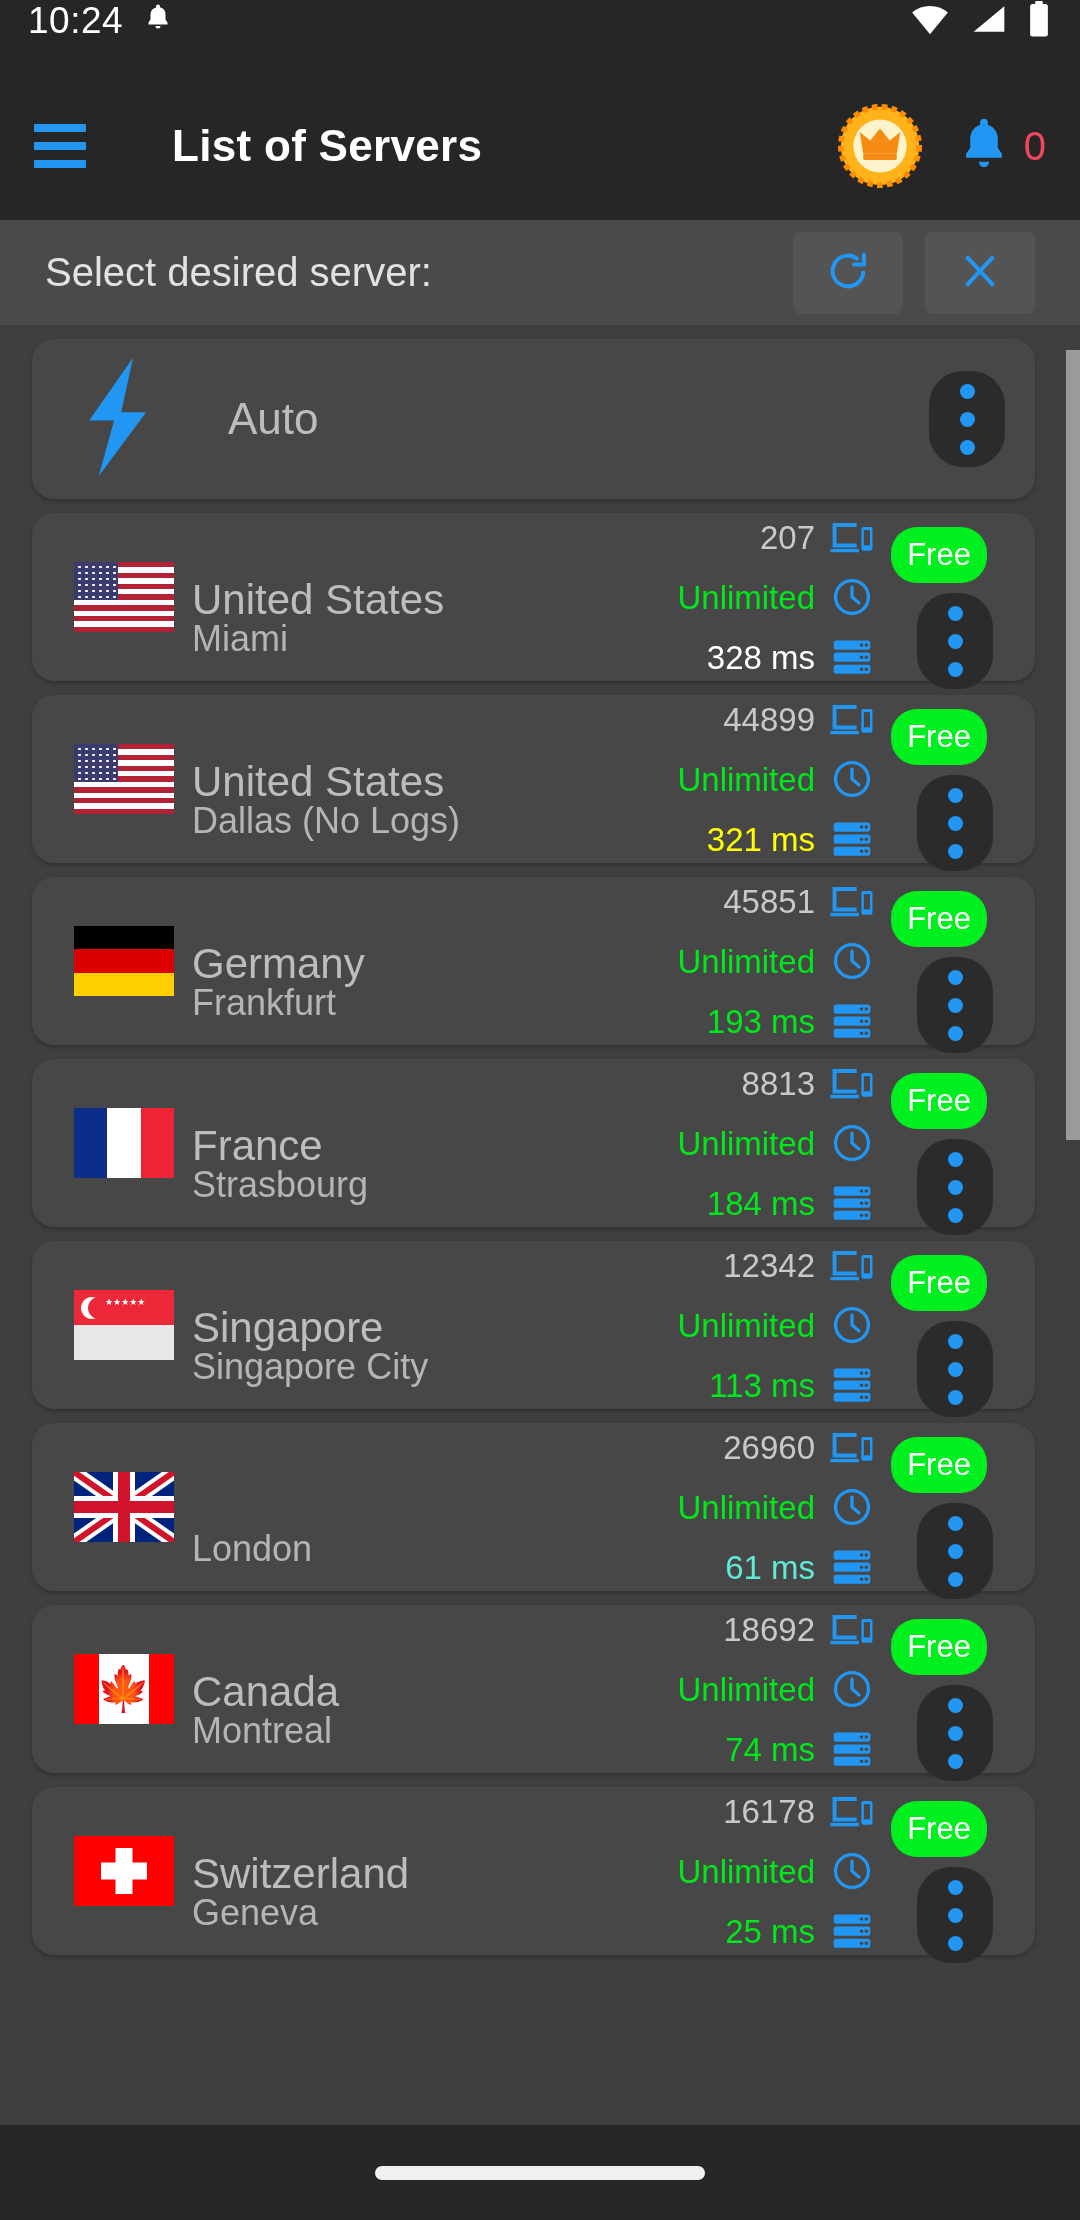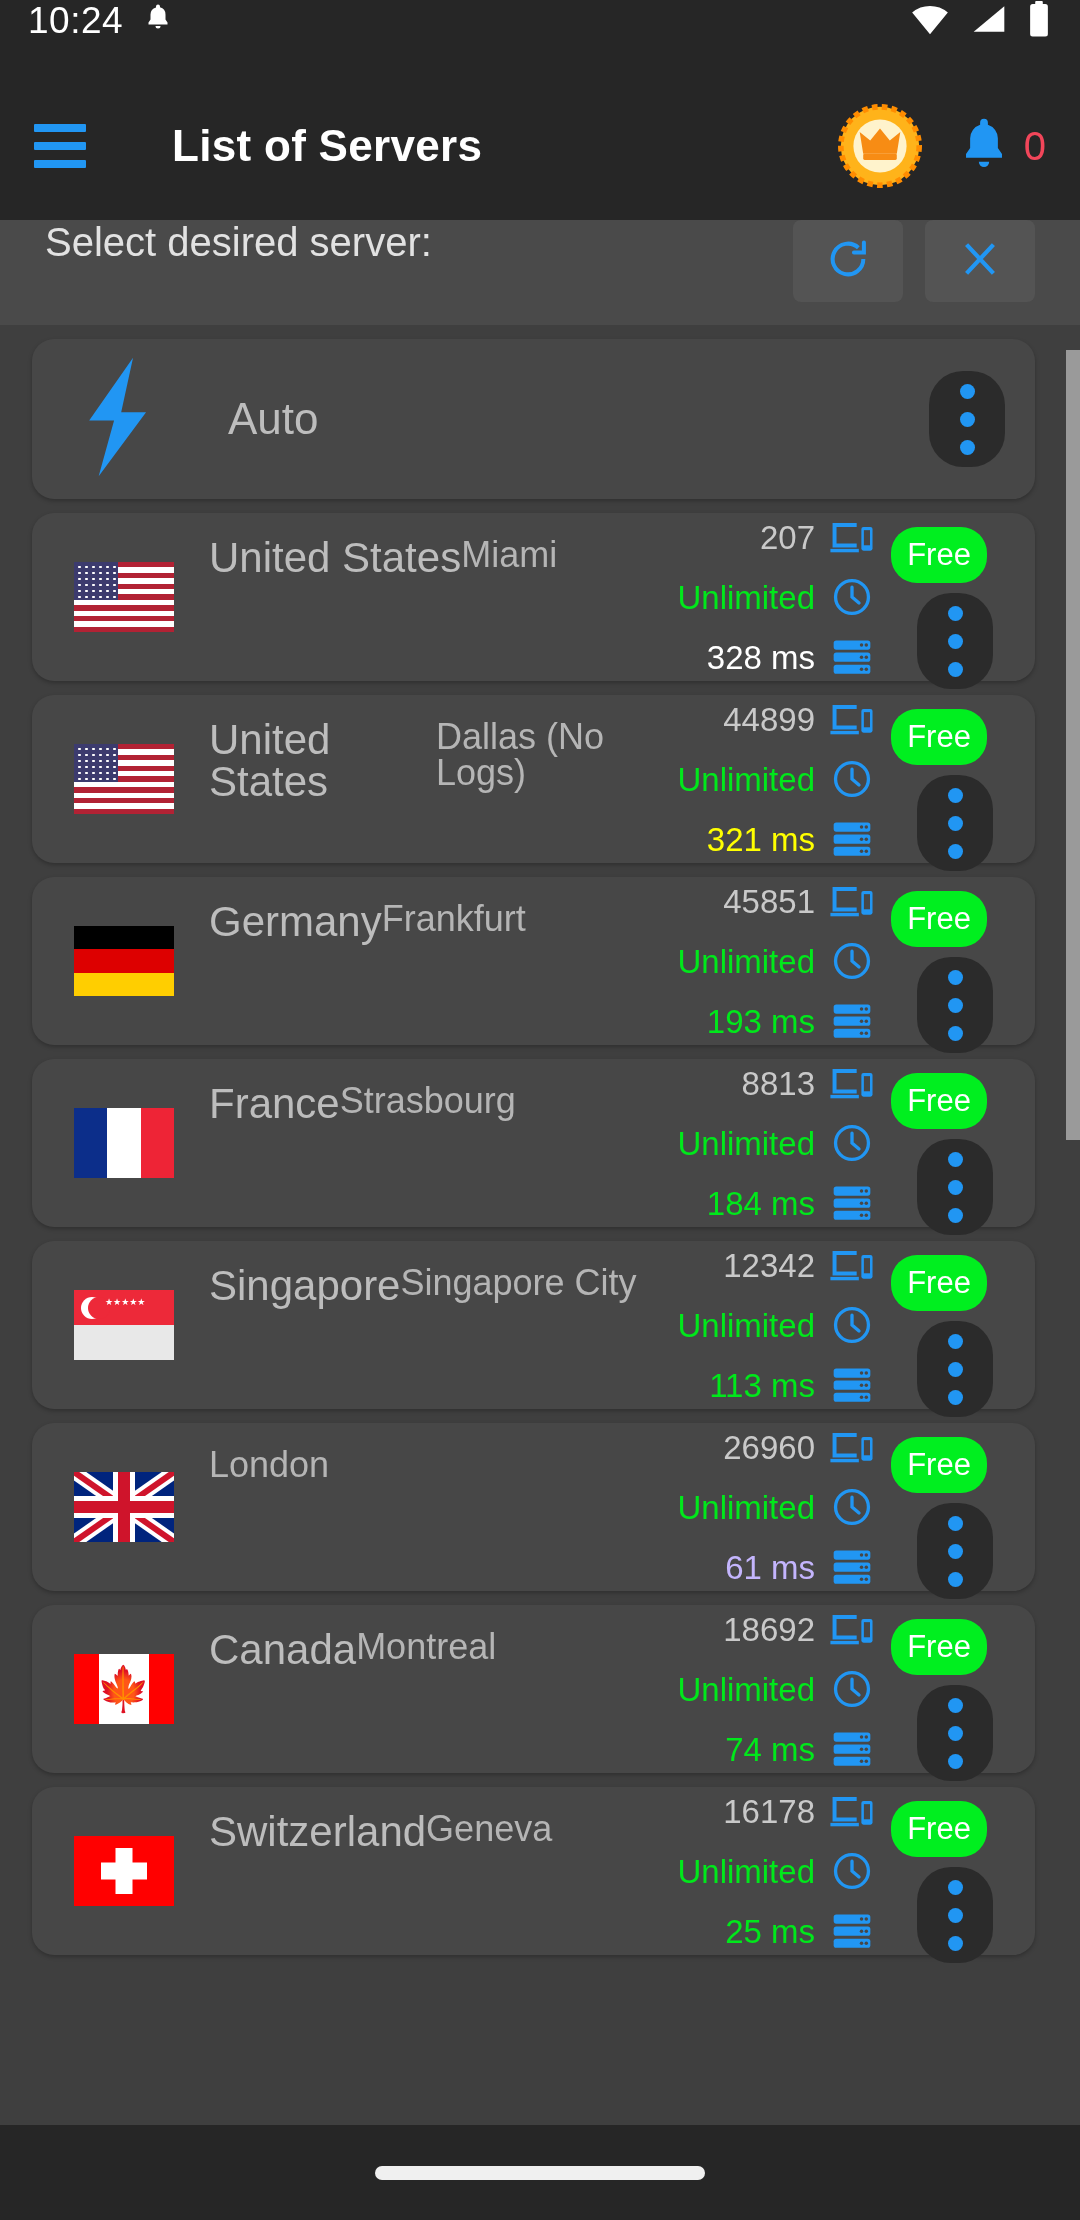--- a/index.html
+++ b/index.html
@@ -34,21 +34,21 @@
     margin-left:86px; letter-spacing:.3px;
   }
   .appbar-right{ margin-left:auto; display:flex; align-items:center; }
   .crown-badge{ width:84px; height:84px; position:relative; cursor:pointer; }
   .bell-wrap{ margin-left:36px; display:flex; align-items:center; cursor:pointer; }
   .notif-count{ color:#f2465a; font-size:40px; margin-left:14px; }
 
   
   .selectbar{
     height:105px; background:#4a4a4a;
-    display:flex; align-items:flex-start; padding:0 45px;
+    display:flex; align-items:center; padding:0 45px;
   }
   .selectbar-label{ color:#e2e2e2; font-size:40px; }
   .sb-actions{ margin-left:auto; display:flex; gap:22px; }
   .sq-btn{
     width:110px; height:82px; background:#545454; border-radius:8px;
     display:flex; align-items:center; justify-content:center; cursor:pointer;
   }
 
   
   .list{
@@ -60,21 +60,21 @@
     margin:14px 45px 14px 32px;
     background:#474747;
     border-radius:22px;
     box-shadow:0 2px 4px rgba(0,0,0,.25);
   }
   .card.auto{ height:160px; display:flex; align-items:center; padding:0 0 0 40px; }
   .auto-label{ color:#bdbdbd; font-size:44px; margin-left:60px; }
 
   .card.server{ height:168px; display:flex; align-items:center; padding:0 0 0 42px; }
   .flag{ width:100px; height:70px; flex:0 0 100px; position:relative; overflow:hidden; }
-  .names{ margin-left:35px; height:128px; display:flex; justify-content:flex-start; padding:4px 0; }
+  .names{ margin-left:18px; height:128px; display:flex; flex-direction:column; justify-content:flex-end; padding:4px 0; }
   .country{ color:#bdbdbd; font-size:42px; line-height:1; }
   .city{ color:#b5b5b5; font-size:36px; line-height:1; }
 
   .metrics{
     margin-left:auto; display:flex; flex-direction:column;
     justify-content:center; gap:20px; padding-right:10px;
   }
   .metric{ display:flex; align-items:center; justify-content:flex-end; gap:14px; height:40px; }
   .metric span{ font-size:33px; line-height:1; }
   .m-users{ color:#c9c9c9; }
@@ -563,21 +563,21 @@
           <div class="metric">
             <span class="m-unlimited">Unlimited</span>
             <span class="mi">
               <svg width="42" height="42" viewBox="0 0 24 24" fill="none" stroke="#2196f3" stroke-width="1.9">
                 <circle cx="12" cy="12" r="9.4"></circle>
                 <path d="M12 6.4V12l4 3.4" stroke-linecap="round"></path>
               </svg>
             </span>
           </div>
           <div class="metric">
-            <span class="m-ping" style="color:#c4b5fd">61 ms</span>
+            <span class="m-ping" style="color:#5eead4">61 ms</span>
             <span class="mi">
               <svg width="44" height="44" viewBox="0 0 24 24" fill="#2196f3">
                 <rect x="2" y="3" width="20" height="5" rx="1.4"></rect>
                 <rect x="2" y="9.6" width="20" height="5" rx="1.4"></rect>
                 <rect x="2" y="16.2" width="20" height="5" rx="1.4"></rect>
                 <circle cx="17.2" cy="5.5" r="0.95" fill="#474747"></circle>
                 <circle cx="19.8" cy="5.5" r="0.95" fill="#474747"></circle>
                 <circle cx="17.2" cy="12.1" r="0.95" fill="#474747"></circle>
                 <circle cx="19.8" cy="12.1" r="0.95" fill="#474747"></circle>
                 <circle cx="17.2" cy="18.7" r="0.95" fill="#474747"></circle>

